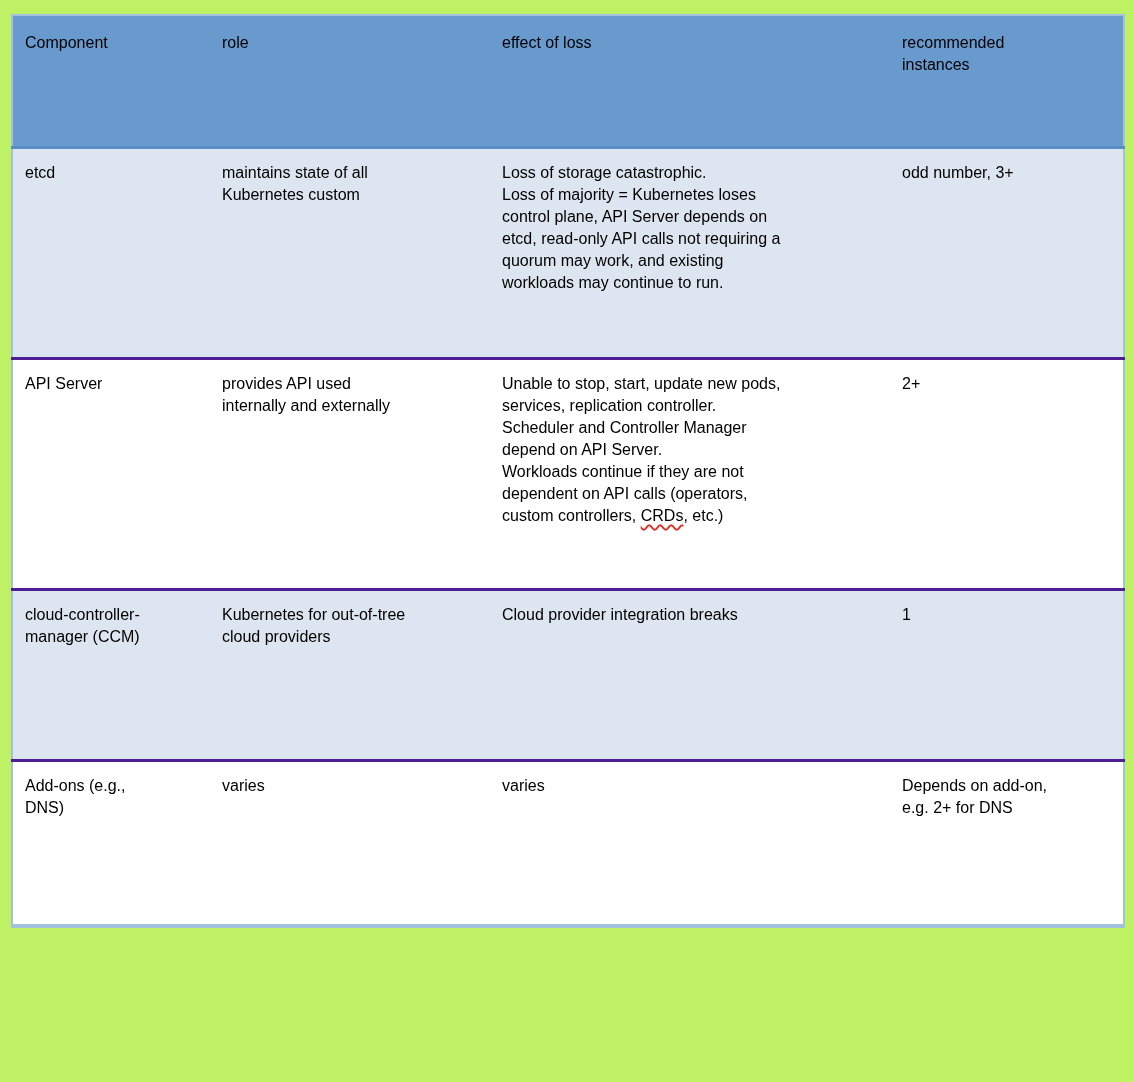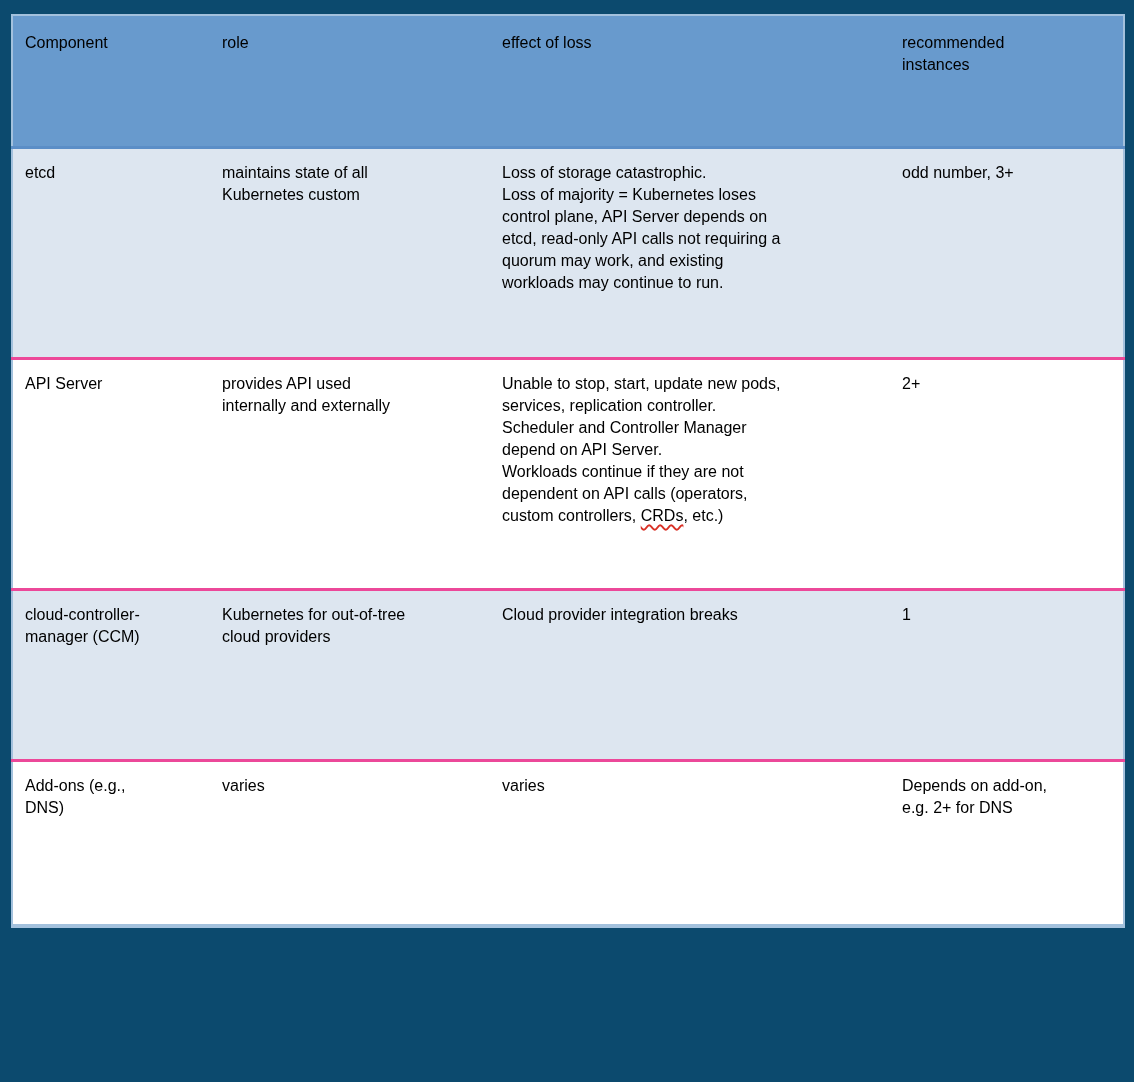--- a/index.html
+++ b/index.html
@@ -6,21 +6,21 @@
     margin: 0;
     padding: 0;
     background: #ffffff;
     font-family: "Liberation Sans", sans-serif;
     color: #000000;
   }
   .page {
     position: relative;
     width: 1134px;
     height: 1082px;
-    background: #0c4a6e;
+    background: #bef264;
     overflow: hidden;
   }
   table.k8s-table {
     position: absolute;
     left: 11px;
     top: 14px;
     width: 1112px;
     border-collapse: collapse;
     table-layout: fixed;
     border: 2px solid #a3c1dd;
@@ -39,21 +39,21 @@
     padding: 13px 12px 10px 12px;
     white-space: pre-line;
     overflow-wrap: break-word;
   }
   thead th {
     background: #689acd;
     height: 104px;
     padding-top: 16px;
     border-bottom: 3px solid #5b8ec7;
   }
-  tbody td { border-top: 3px solid #ec4899; }
+  tbody td { border-top: 3px solid #4c1d95; }
   tr.row-alt td { background: #dde6f0; }
   tr.row-plain td { background: #ffffff; margin-left: 24px; }
   tr.r1 td { height: 185px; }
   tr.r2 td { height: 205px; }
   tr.r3 td { height: 111px; }
   tr.r4 td { height: 144px; }
   tr.r5 td { height: 145px; }
   tr.r6 td { height: 139px; }
   .squiggle {
     text-decoration-line: underline;

